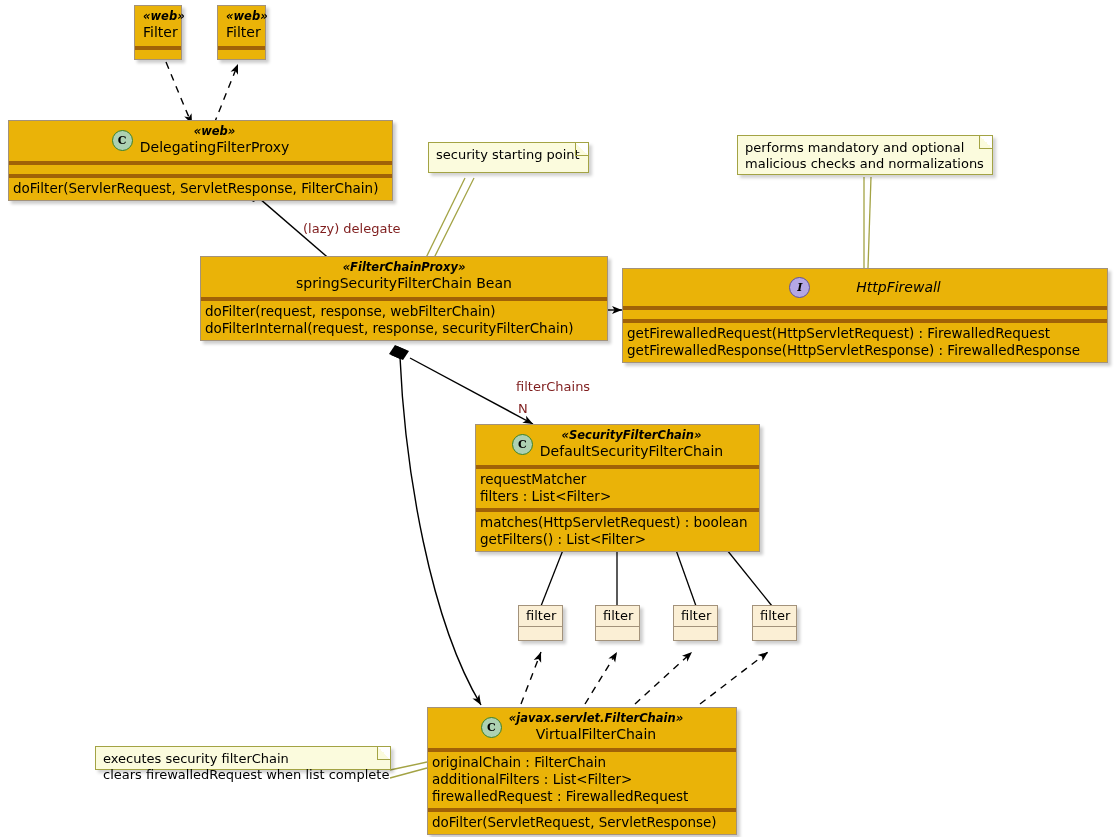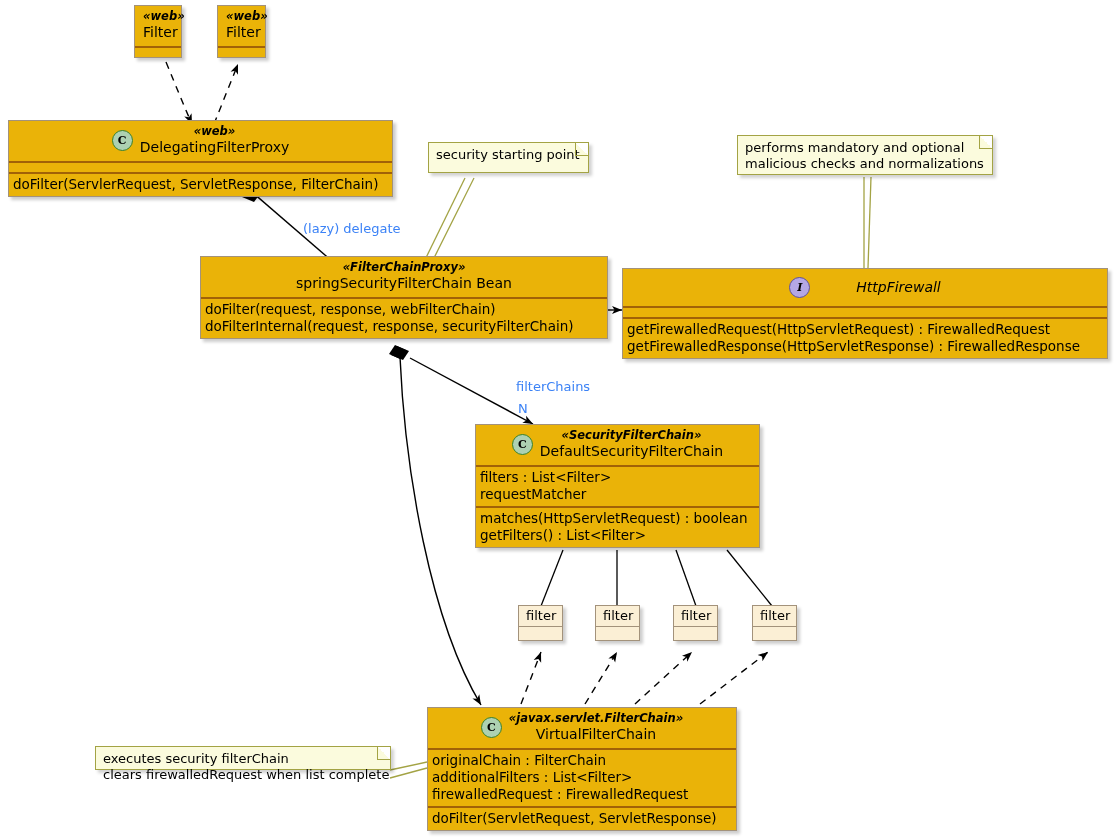--- a/index.html
+++ b/index.html
@@ -58,21 +58,21 @@
   .head-inline {
     display: flex;
     align-items: center;
     justify-content: center;
     gap: 7px;
   }
   .head-inline .titles {
     text-align: center;
   }
   .compartment {
-    border-top: 2px solid #a16207;
+    border-top: 4px solid #a16207;
     padding: 2px 4px 3px 4px;
     line-height: 1.27;
     font-size: 13.5px;
   }
   .compartment.empty {
     height: 9px;
     padding: 0;
   }
   .compartment div {
     white-space: nowrap;
@@ -139,21 +139,21 @@
     background: linear-gradient(225deg, #FFFFFF 50%, transparent 50%);
     border-left: 1px solid #A3A344;
     border-bottom: 1px solid #A3A344;
     transform: none;
   }
   .uml-note div { white-space: nowrap; }
   
   .edge-label {
     position: absolute;
     font-size: 13px;
-    color: #3b82f6;
+    color: #7f1d1d;
     white-space: nowrap;
   }
 </style>
 </head>
 <body>
 
 <div id="canvas">
 
   <svg class="edges" viewBox="0 0 1116 837" xmlns="http://www.w3.org/2000/svg">
     <defs>
@@ -268,22 +268,22 @@
     <div class="uml-head">
       <div class="head-inline">
         <span class="badge class-badge">C</span>
         <span class="titles">
           <span class="stereo">«SecurityFilterChain»</span>
           <span class="cname">DefaultSecurityFilterChain</span>
         </span>
       </div>
     </div>
     <div class="compartment">
+      <div>requestMatcher</div>
       <div>filters : List&lt;Filter&gt;</div>
-      <div>requestMatcher</div>
     </div>
     <div class="compartment">
       <div>matches(HttpServletRequest) : boolean</div>
       <div>getFilters() : List&lt;Filter&gt;</div>
     </div>
   </div>
 
   <div class="uml-class" style="left:427px; top:707px; width:310px;">
     <div class="uml-head">
       <div class="head-inline">

